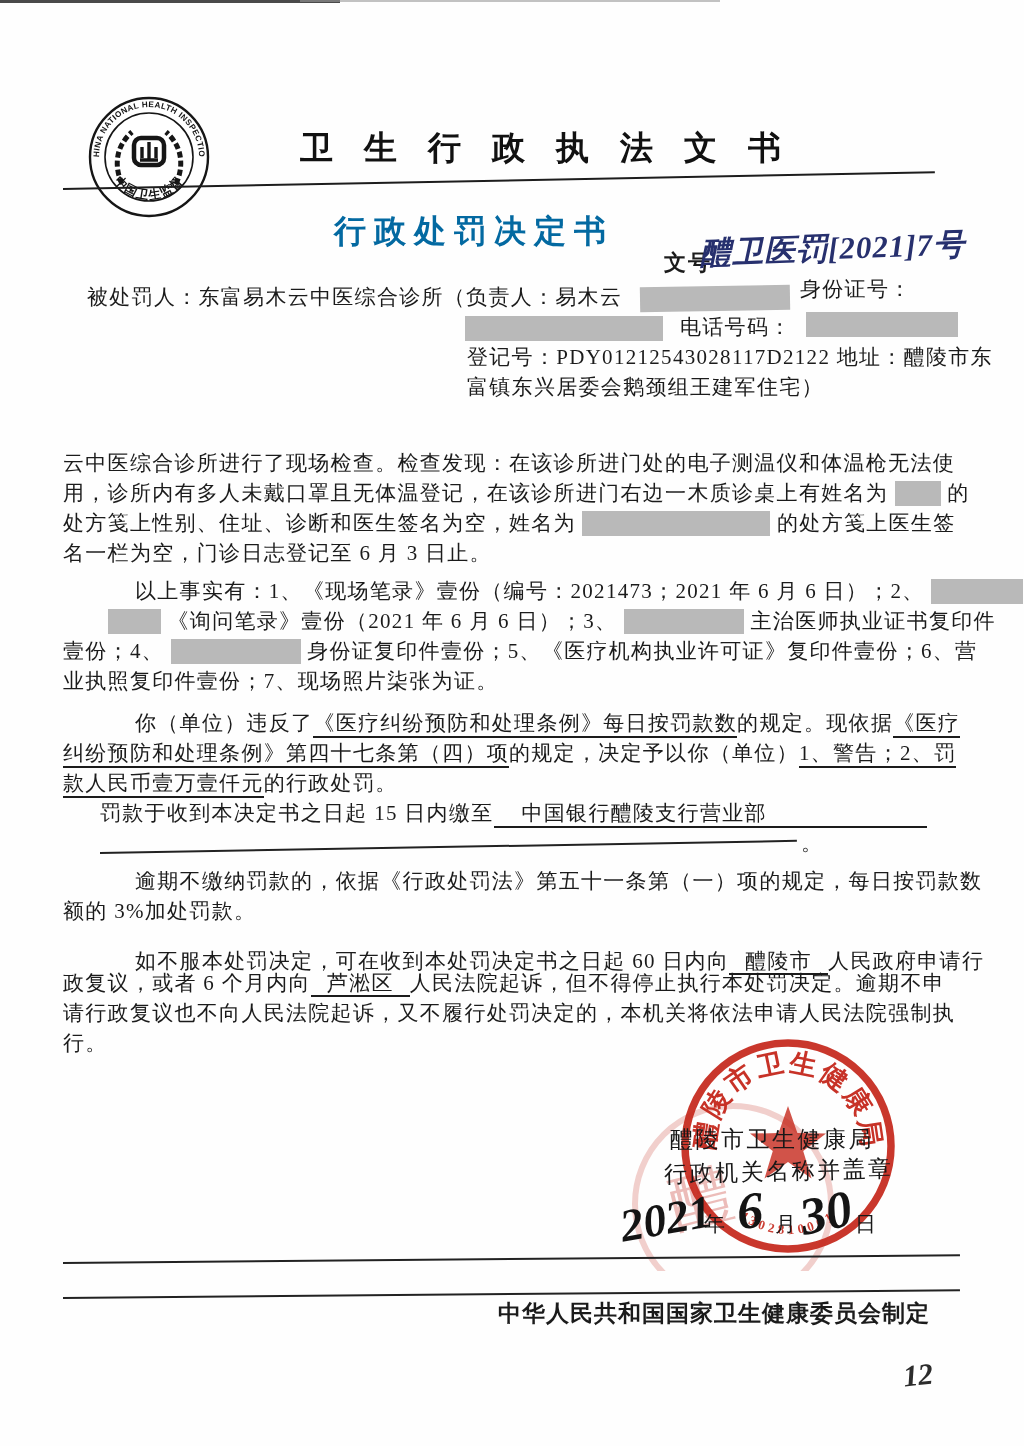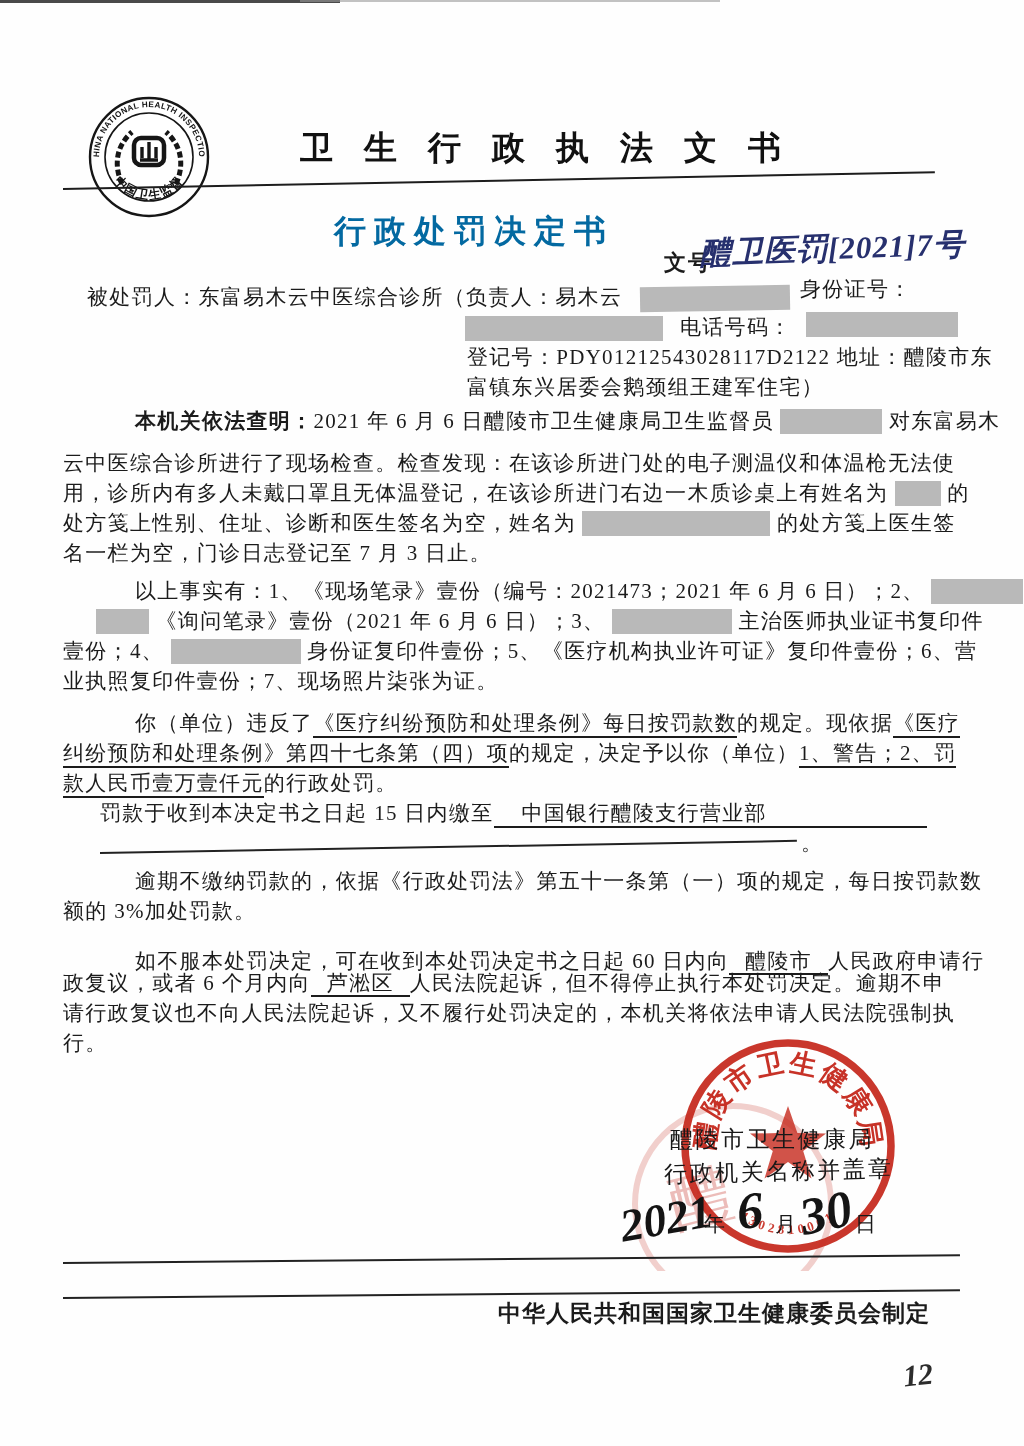--- a/index.html
+++ b/index.html
@@ -78,43 +78,38 @@
   <span class="redact abs" style="left:640px;top:286px;width:150px;transform:rotate(-1deg);"></span>
   <div class="line" style="left:800px;top:276px;">身份证号：</div>
 
   <span class="redact abs" style="left:465px;top:316px;width:198px;"></span>
   <div class="line" style="left:680px;top:314px;">电话号码：</div>
   <span class="redact abs" style="left:806px;top:312px;width:152px;"></span>
 
   <div class="line" style="left:467px;top:344px;">登记号：PDY01212543028117D2122 地址：醴陵市东</div>
   <div class="line" style="left:467px;top:374px;">富镇东兴居委会鹅颈组王建军住宅）</div>
 
-  <div class="line" style="left:135px;top:408px;">
-    <span class="bold">本机关依法查明：</span><span>2021 年 6 月 6 日醴陵市卫生健康局卫生监督员</span>
-    <span class="redact" style="width:102px;"></span>
-    <span>对东富易木</span>
-  </div>
   <div class="line" style="left:63px;top:450px;">云中医综合诊所进行了现场检查。检查发现：在该诊所进门处的电子测温仪和体温枪无法使</div>
   <div class="line" style="left:63px;top:480px;">
     <span>用，诊所内有多人未戴口罩且无体温登记，在该诊所进门右边一木质诊桌上有姓名为</span>
     <span class="redact" style="width:46px;"></span>
     <span>的</span>
   </div>
   <div class="line" style="left:63px;top:510px;">
     <span>处方笺上性别、住址、诊断和医生签名为空，姓名为</span>
     <span class="redact" style="width:188px;"></span>
     <span>的处方笺上医生签</span>
   </div>
-  <div class="line" style="left:63px;top:540px;">名一栏为空，门诊日志登记至 7 月 3 日止。</div>
+  <div class="line" style="left:63px;top:540px;">名一栏为空，门诊日志登记至 6 月 3 日止。</div>
 
   <div class="line" style="left:135px;top:578px;">
     <span>以上事实有：1、《现场笔录》壹份（编号：2021473；2021 年 6 月 6 日）；2、</span>
     <span class="redact" style="width:92px;"></span>
   </div>
-  <div class="line" style="left:96px;top:608px;">
+  <div class="line" style="left:108px;top:608px;">
     <span class="redact" style="width:53px;"></span>
     <span>《询问笔录》壹份（2021 年 6 月 6 日）；3、</span>
     <span class="redact" style="width:120px;"></span>
     <span>主治医师执业证书复印件</span>
   </div>
   <div class="line" style="left:63px;top:638px;">
     <span>壹份；4、</span>
     <span class="redact" style="width:130px;"></span>
     <span>身份证复印件壹份；5、《医疗机构执业许可证》复印件壹份；6、营</span>
   </div>

